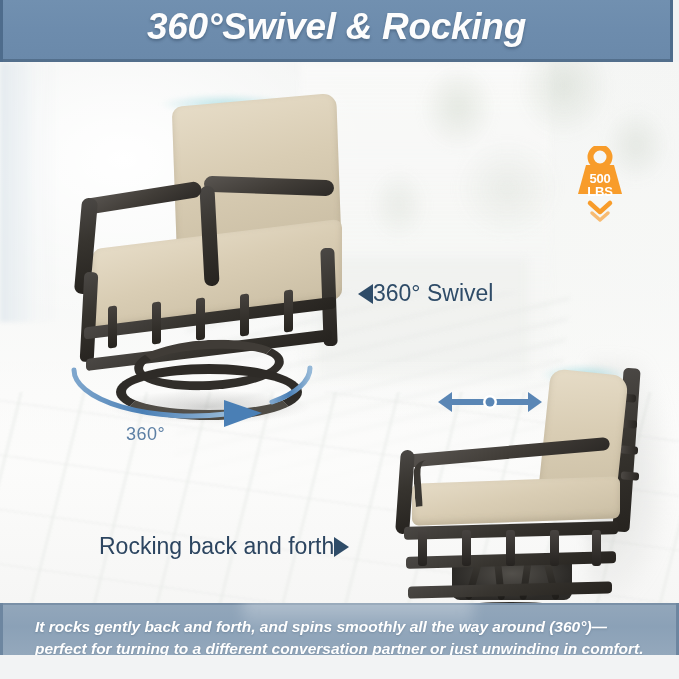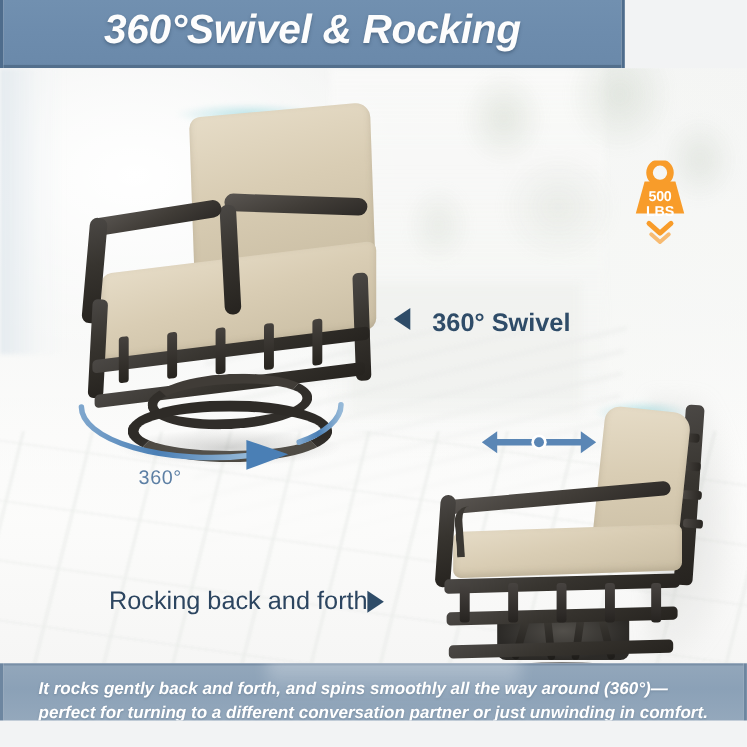--- a/index.html
+++ b/index.html
@@ -7,21 +7,21 @@
 
   .stage{
     position:relative;
     width:679px;height:679px;
     overflow:hidden;
     background:#f2f3f4;
   }
 
   
   .banner{
-    position:absolute;left:0;top:0;width:568px;height:62px;
+    position:absolute;left:0;top:0;width:673px;height:62px;
     background:linear-gradient(180deg,#7190b0 0%,#6d8cad 48%,#6a89aa 100%);
     border-left:3px solid #4e6c8c;
     border-right:3px solid #4e6c8c;
     box-sizing:border-box;
     overflow:hidden;
   }
   .banner:after{
     content:"";position:absolute;left:0;right:0;bottom:0;height:3px;
     background:rgba(40,62,86,.35);
   }
@@ -144,22 +144,22 @@
   .R-wallshadow{position:absolute;left:196px;top:4px;width:86px;height:250px;
       background:radial-gradient(ellipse at 20% 45%,rgba(176,178,174,.42) 0%,rgba(176,178,174,0) 72%);filter:blur(7px);}
   .teal-glow{position:absolute;left:148px;top:10px;width:88px;height:22px;border-radius:50%;
       background:radial-gradient(ellipse at center,rgba(126,206,214,.55) 0%,rgba(126,206,214,0) 70%);filter:blur(2px);}
   .teal-glow-l{position:absolute;left:152px;top:16px;width:130px;height:20px;border-radius:50%;
       background:radial-gradient(ellipse at center,rgba(126,206,214,.5) 0%,rgba(126,206,214,0) 72%);filter:blur(2px);}
 
   
   .ann-swivel{
     position:absolute;left:358px;top:218px;
-    display:flex;align-items:flex-start;gap:20px;
-    color:#2f4c68;font-size:23px;font-weight:700;white-space:nowrap;
+    display:flex;align-items:center;gap:0;
+    color:#2f4c68;font-size:23px;font-weight:400;white-space:nowrap;
   }
   .tri-left{width:0;height:0;border-top:10px solid transparent;border-bottom:10px solid transparent;border-right:15px solid #2f4c68;}
   .tri-right{width:0;height:0;border-top:10px solid transparent;border-bottom:10px solid transparent;border-left:15px solid #2f4c68;}
   .ann-rock{
     position:absolute;left:99px;top:471px;
     display:flex;align-items:center;
     color:#2c4560;font-size:23px;font-weight:400;white-space:nowrap;
   }
 
   .rot-label{

